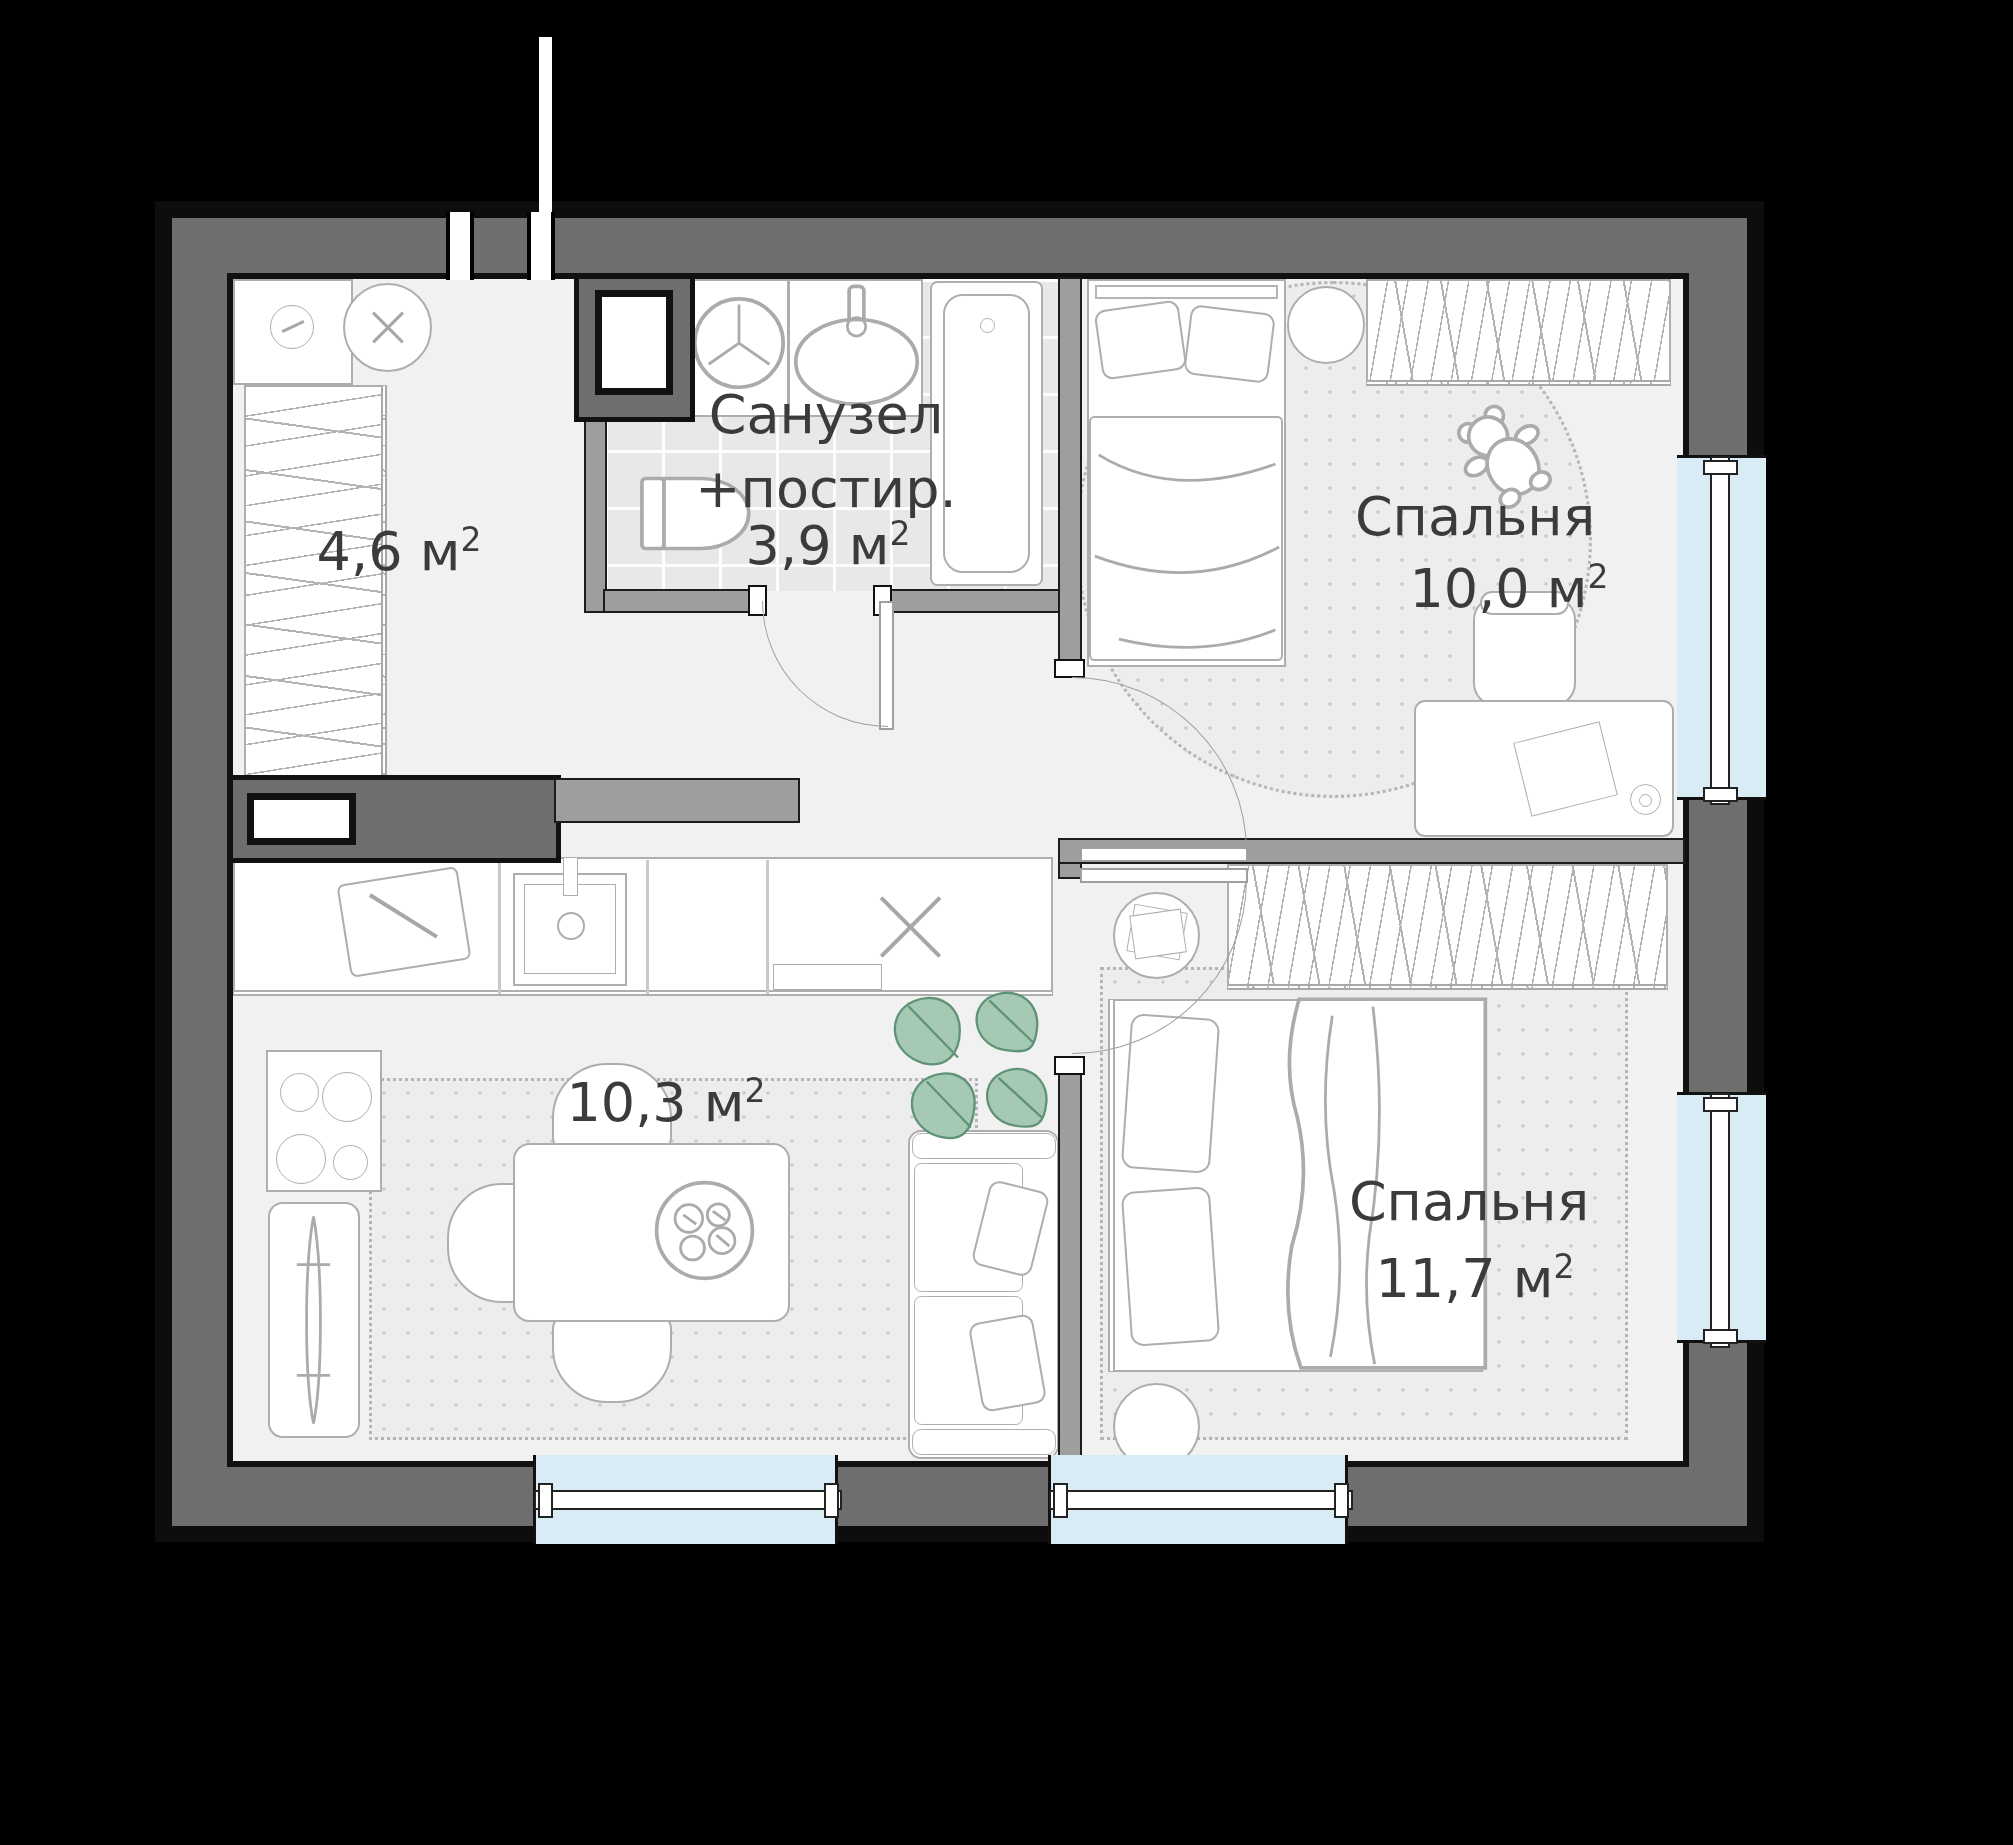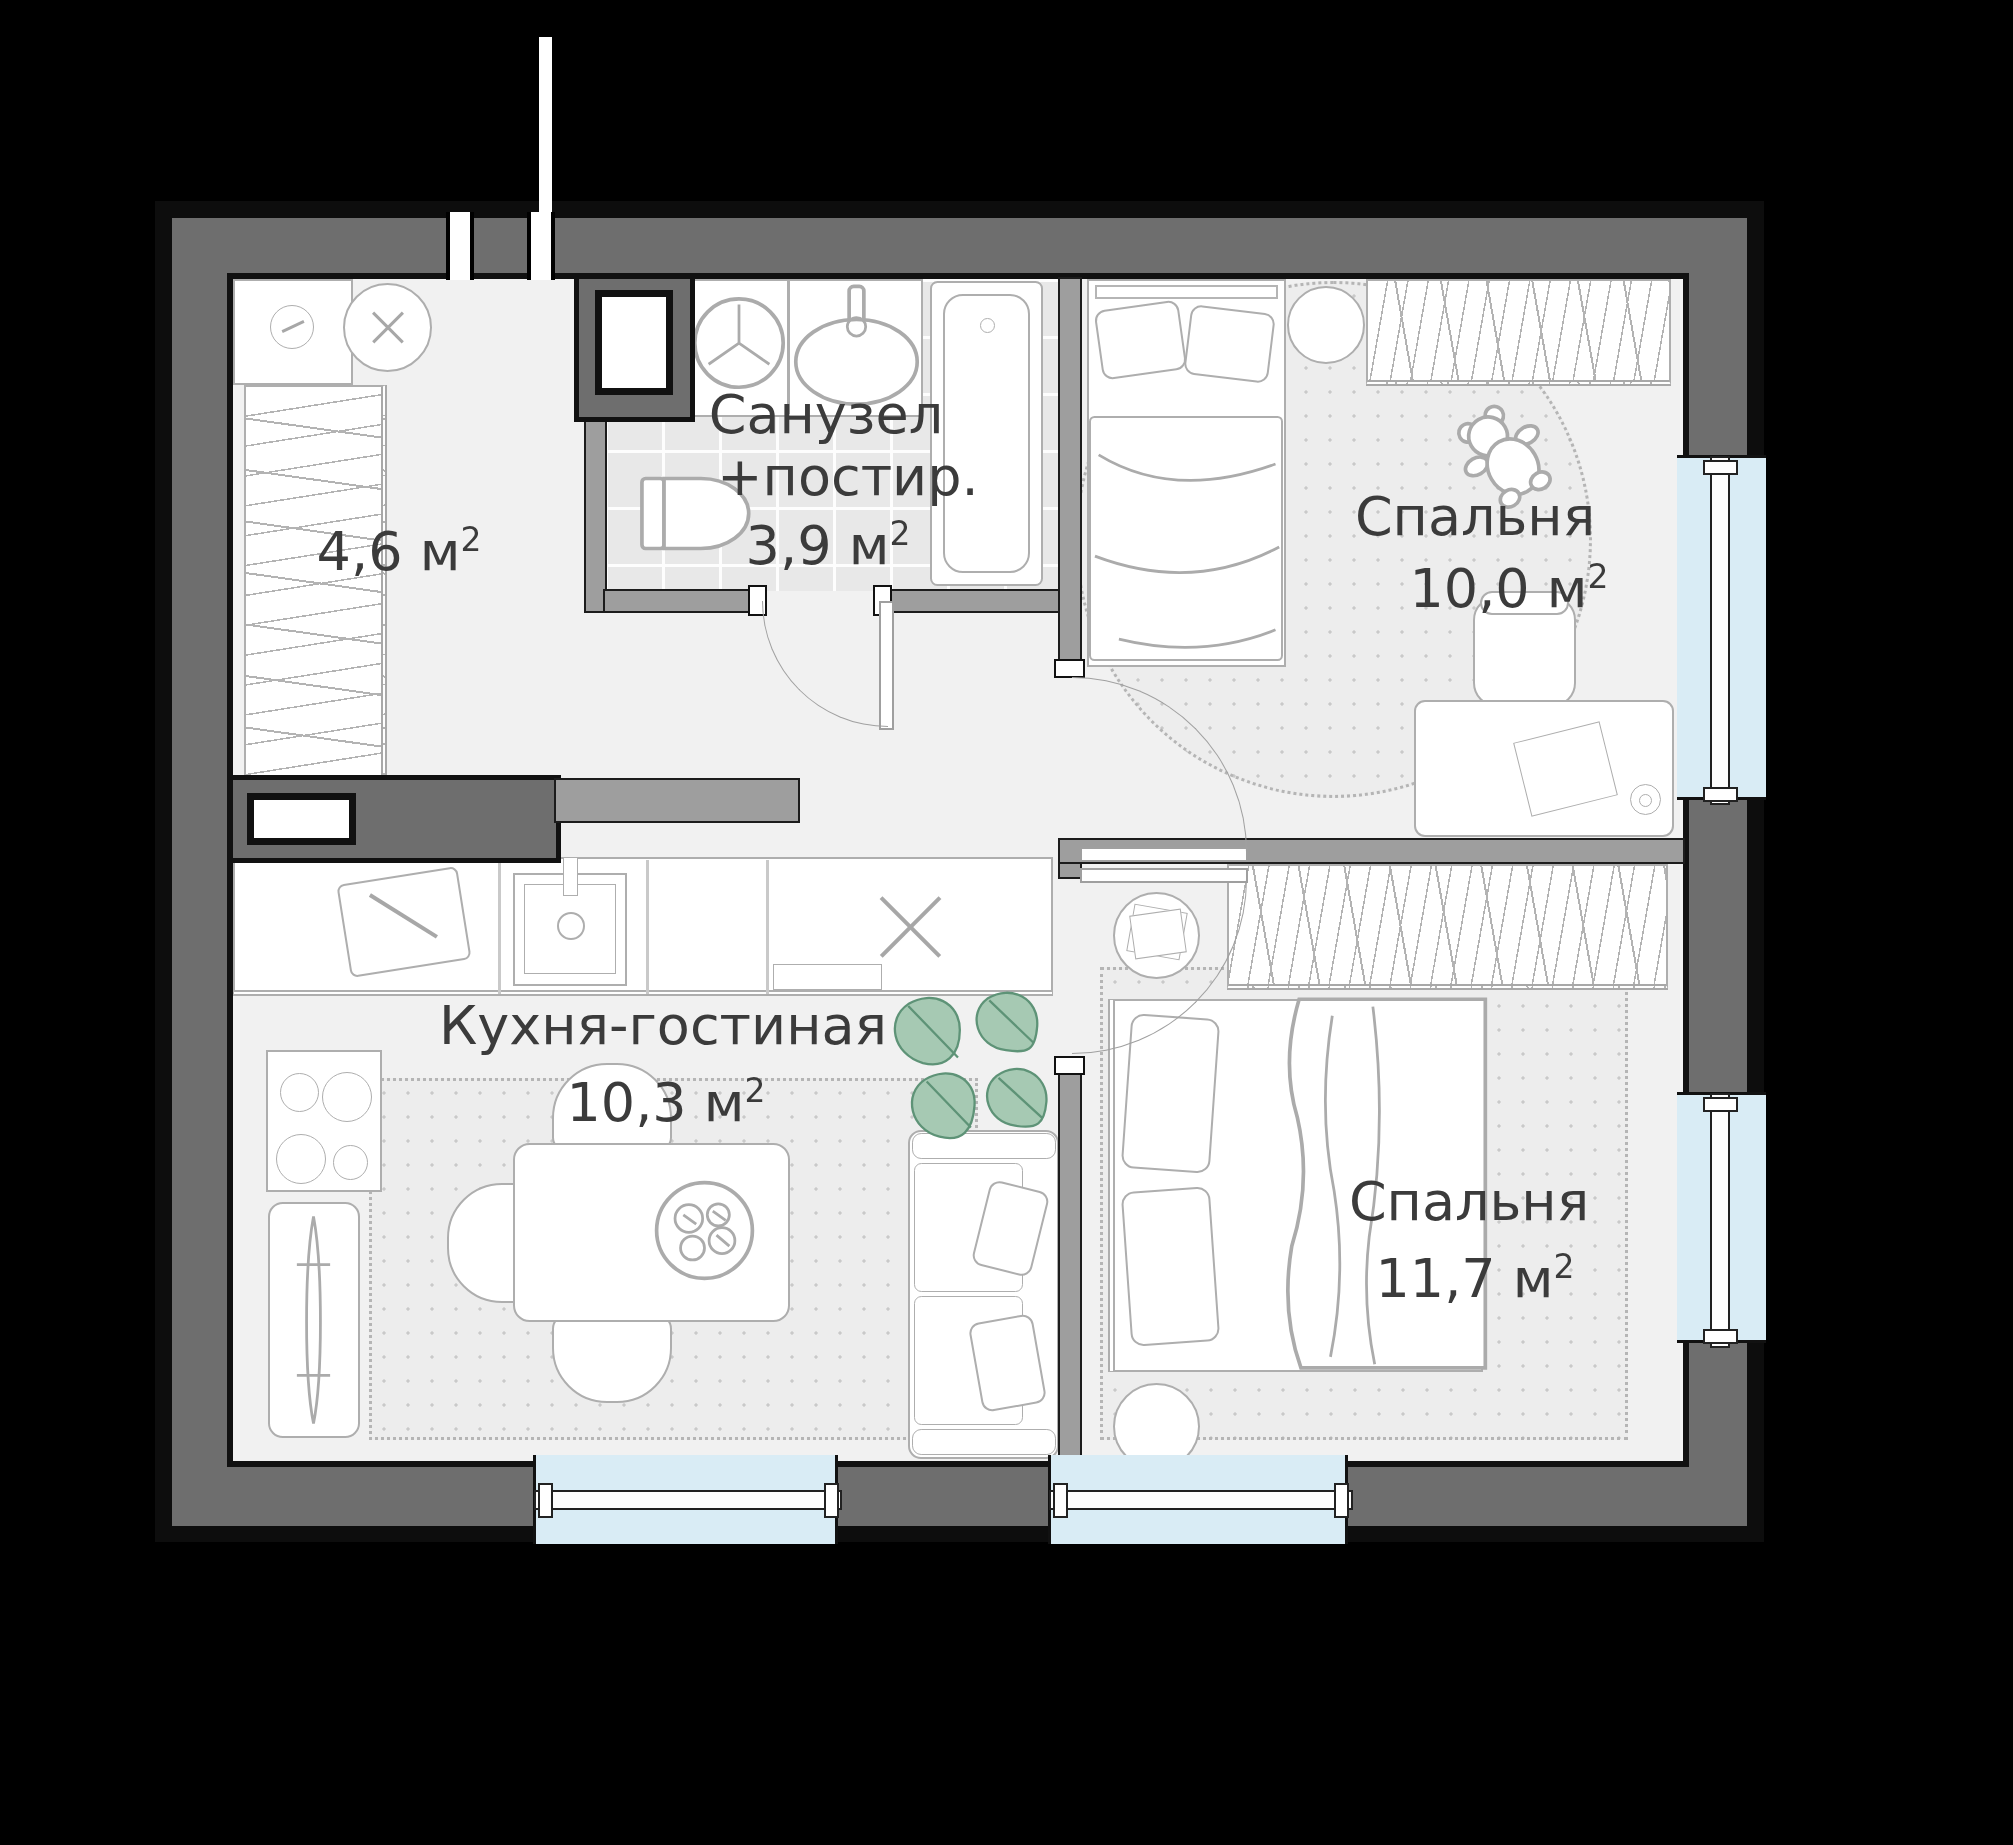--- a/index.html
+++ b/index.html
@@ -225,26 +225,25 @@
   </div>
   <div class="abs win" style="left:1677px;top:1092px;width:89px;height:251px;border-top:3.7px solid #111;border-bottom:3.7px solid #111;">
     <div class="sill" style="left:33px;top:-1.8px;width:20px;height:255px;"></div>
     <div class="sill" style="left:26px;top:1.8px;width:35px;height:14.8px;"></div>
     <div class="sill" style="left:26px;top:234px;width:35px;height:14.8px;"></div>
   </div>
 
   <div class="rlabel" style="left:399px;top:551px;"><span>4,6 м</span><sup>2</sup></div>
 
   <div class="rlabel" style="left:826px;top:415px;">Санузел</div>
-  <div class="rlabel" style="left:826px;top:477px;margin-left:22px;">+постир.</div>
+  <div class="rlabel" style="left:826px;top:489px;">+постир.</div>
   <div class="rlabel" style="left:828px;top:545px;"><span>3,9 м</span><sup>2</sup></div>
 
   <div class="rlabel" style="left:1475px;top:517px;">Спальня</div>
   <div class="rlabel" style="left:1509px;top:588px;"><span>10,0 м</span><sup>2</sup></div>
 
-  <div class="rlabel" style="left:663px;top:1026px;">Кухня-гостиная</div>
   <div class="rlabel" style="left:666px;top:1102px;"><span>10,3 м</span><sup>2</sup></div>
 
   <div class="rlabel" style="left:1469px;top:1202px;">Спальня</div>
   <div class="rlabel" style="left:1475px;top:1278px;"><span>11,7 м</span><sup>2</sup></div>
 
 </div>
 
 
 </body></html>

